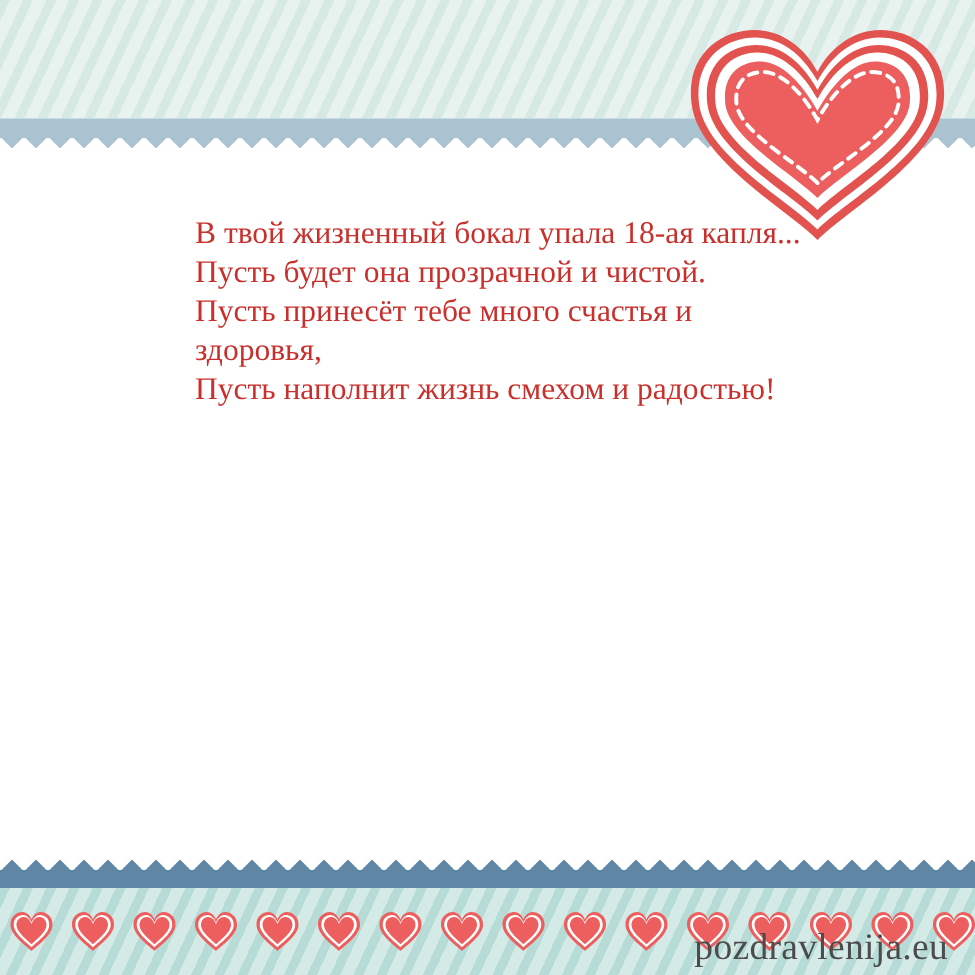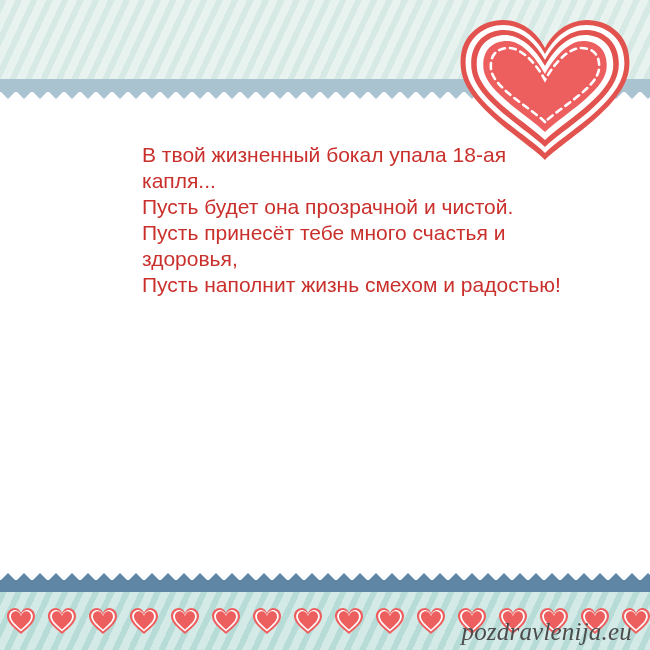--- a/index.html
+++ b/index.html
@@ -125,45 +125,44 @@
   }
   .heart-strip .mini-heart svg {
     display: block;
   }
 
   .watermark {
     position: absolute;
     right: 18px;
     bottom: 4px;
     font-family: "Liberation Serif", "DejaVu Serif", serif;
-    font-style: italic;
     font-size: 25px;
     color: #4c4c4c;
     letter-spacing: 0.2px;
     white-space: nowrap;
     margin-left: 16px;
   }
 
   
   .big-heart {
     position: absolute;
     left: 455px;
     top: 14px;
     width: 180px;
     height: 150px;
   }
   .big-heart svg { display: block; }
 
   
   .message {
     position: absolute;
-    left: 142px;
+    left: 130px;
     top: 142px;
     width: 420px;
-    font-family: Liberation Sans, sans-serif;
+    font-family: Liberation Serif, serif;
     font-size: 21px;
     line-height: 26px;
     color: #c9302c;
     white-space: pre-wrap;
   }
 </style>
 </head>
 <body>
 
 <div id="card">

